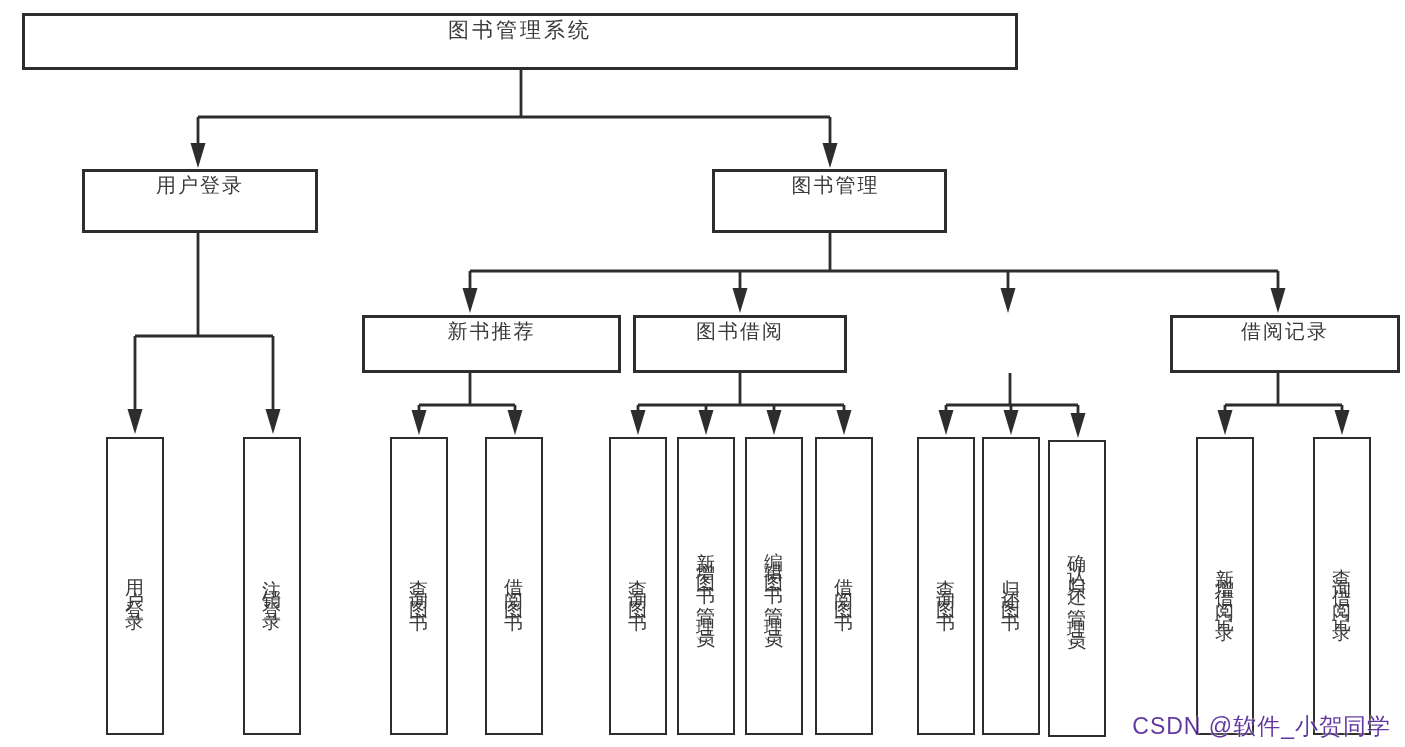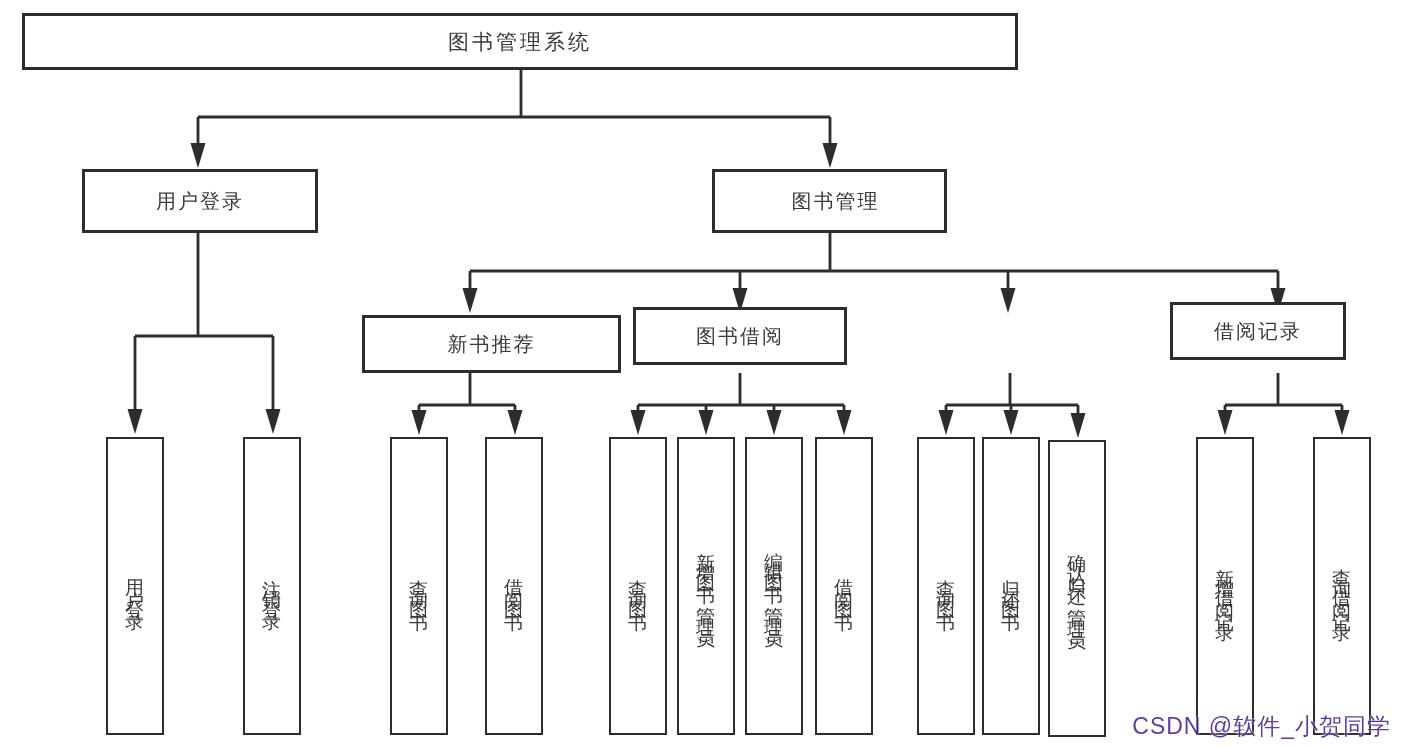--- a/index.html
+++ b/index.html
@@ -24,40 +24,39 @@
     left: 0; top: 0;
     width: 1405px; height: 747px;
     z-index: 1;
   }
 
   .node {
     position: absolute;
     background: #fff;
     border: 3px solid var(--line);
     display: flex;
-    align-items: center;
     justify-content: center;
     color: var(--text);
     z-index: 2;
   }
   .node .lbl {
     font-size: 20px;
     letter-spacing: 2px;
     white-space: nowrap;
   }
   .node-root { left: 22px; top: 13px; width: 996px; height: 57px; }
   .node-root .lbl { font-size: 21px; letter-spacing: 3px; }
 
   .node-l2-user  { left: 82px;  top: 169px; width: 236px; height: 64px; }
   .node-l2-book  { left: 712px; top: 169px; width: 235px; height: 64px; padding-left: 12px; }
 
   .node-l3-rec   { left: 362px;  top: 315px; width: 259px; height: 58px; }
-  .node-l3-bb    { left: 633px;  top: 307px; width: 214px; height: 58px; }
+  .node-l3-bb    { left: 633px;  top: 315px; width: 214px; height: 58px; }
   .node-l3-cb    { left: 902px;  top: 315px; width: 215px; height: 58px; }
-  .node-l3-br    { left: 1170px; top: 302px; width: 176px; height: 58px; }
+  .node-l3-br    { left: 1170px; top: 315px; width: 230px; height: 58px; }
 
   .leaf {
     position: absolute;
     top: 437px;
     width: 58px;
     height: 298px;
     background: #fff;
     border: 2.5px solid var(--line);
     display: flex;
     align-items: center;

